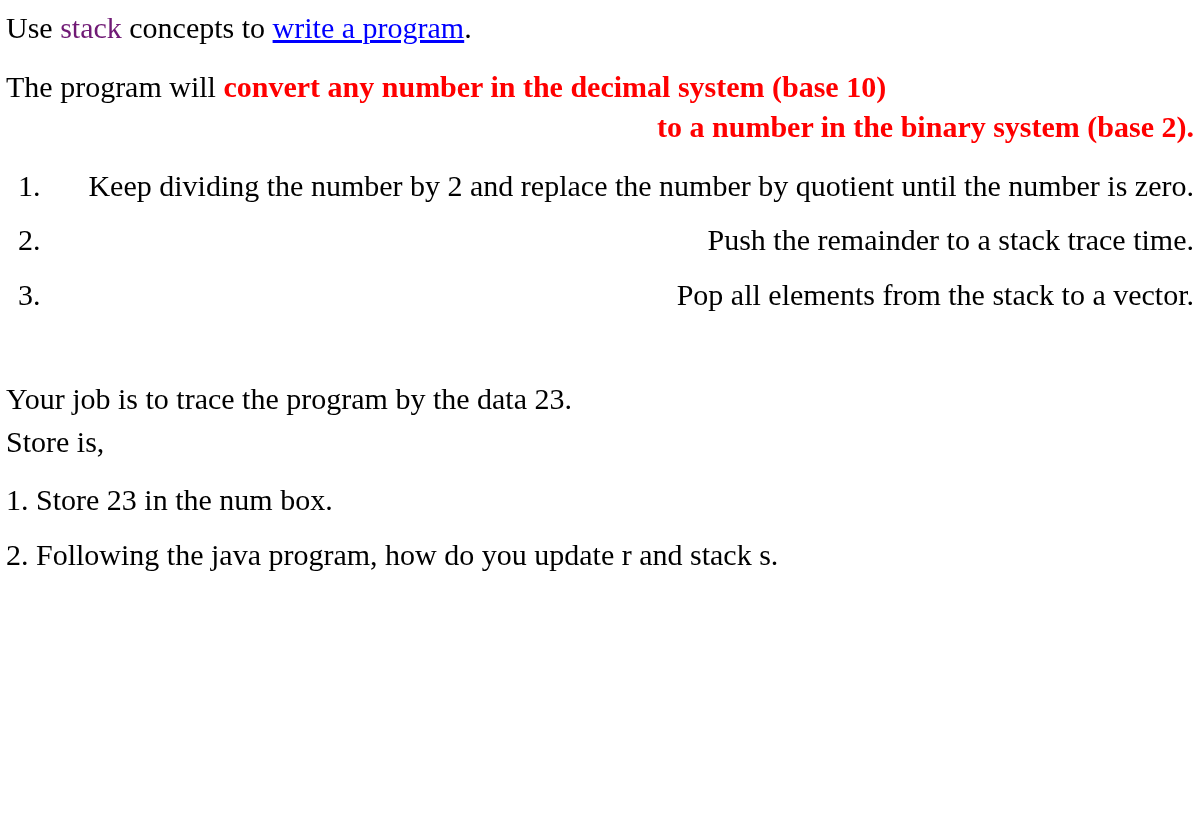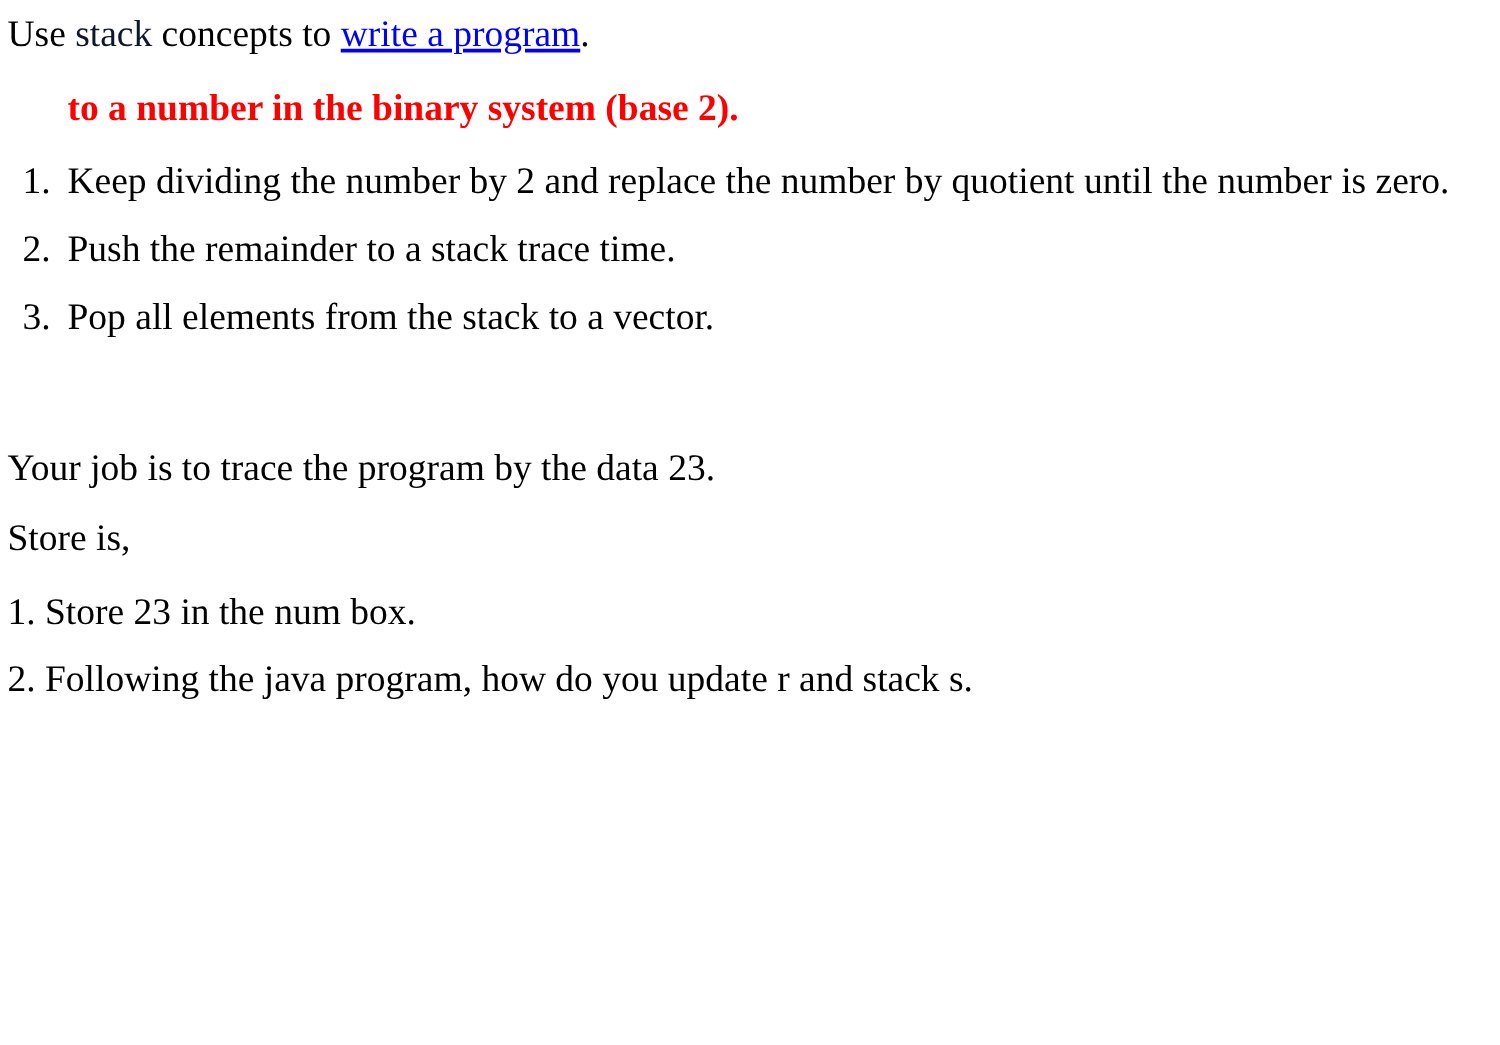--- a/index.html
+++ b/index.html
@@ -8,39 +8,41 @@
       margin: 0;
       padding: 8px 6px;
       width: 1200px;
       box-sizing: border-box;
       color: #000;
       line-height: 1.35;
     }
     .para {
       margin-bottom: 18px;
     }
-    .red { color: #0f172a; }
+    .red { color: #701a75; }
     .red-bold { color: #ff0000; font-weight: bold; }
     .link { color: #0000ff; text-decoration: underline; }
     .hanging {
       padding-left: 48px;
+      text-align: right;
     }
     ol.main-list {
       margin: 0 0 28px 0;
       padding-left: 42px;
+      text-align: right;
     }
     ol.main-list li {
       margin-bottom: 14px;
       padding-left: 6px;
     }
     .section {
       margin-bottom: 18px;
     }
     .sec-line {
-      margin: 16px 0 2px 0;
+      margin: 0 0 2px 0;
     }
     ol.sub-list {
       margin: 0;
       padding-left: 0;
       list-style: none;
     }
     ol.sub-list li {
       margin-bottom: 14px;
     }
     .gap {
@@ -48,20 +50,23 @@
     }
   </style>
 </head>
 <body>
 
 <div class="para">
   <span>Use </span><span class="red">stack</span><span> concepts to </span><span class="link">write a program</span><span>.</span>
 </div>
 
 <div class="para">
+  <div class="p2line1">
+    <span>The program will </span><span class="red-bold">convert any number in the decimal system (base 10)</span>
+  </div>
   <div class="hanging">
     <span class="red-bold">to a number in the binary system (base 2).</span>
   </div>
 </div>
 
 <ol class="main-list">
   <li>Keep dividing the number by 2 and replace the number by quotient until the number is zero.</li>
   <li>Push the remainder to a stack trace time.</li>
   <li>Pop all elements from the stack to a vector.</li>
 </ol>

